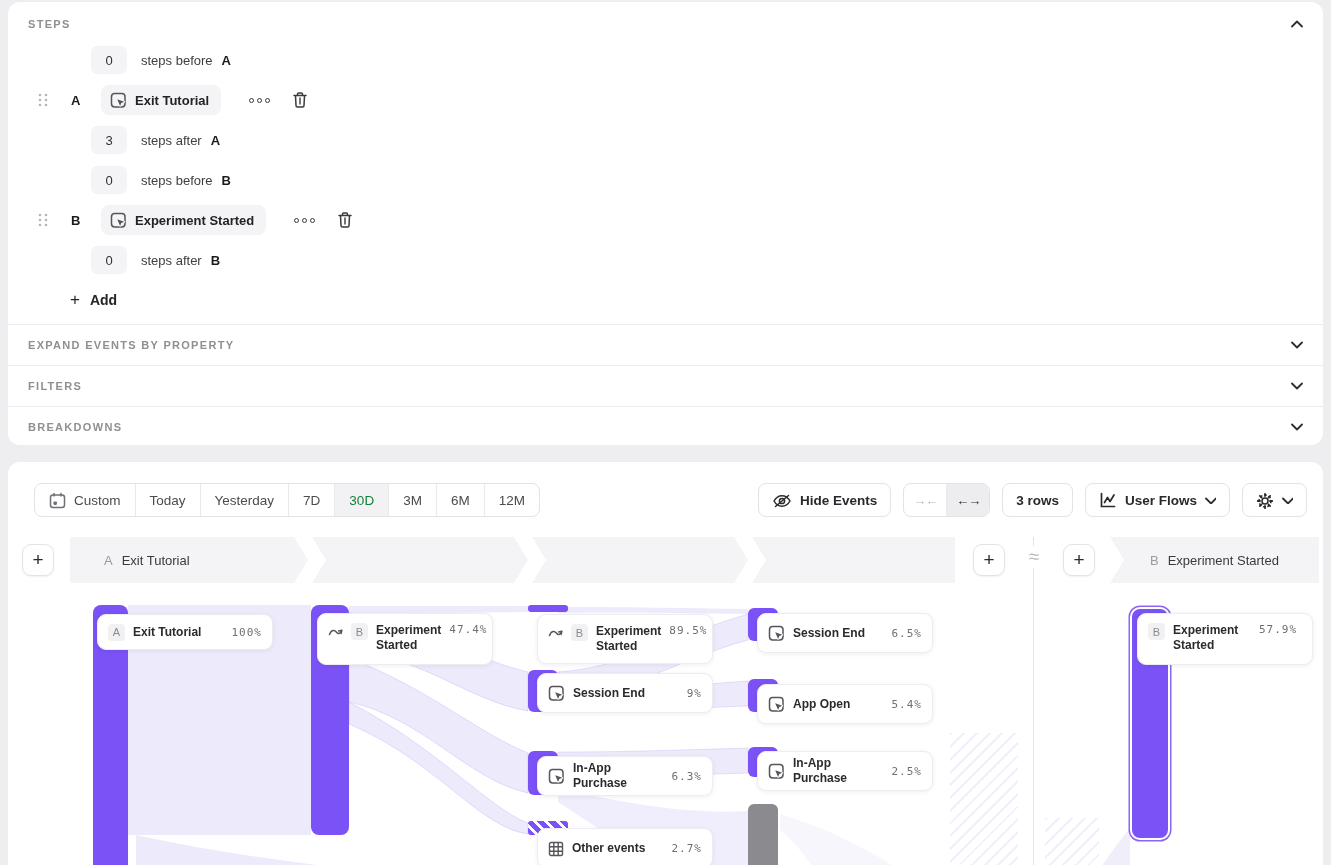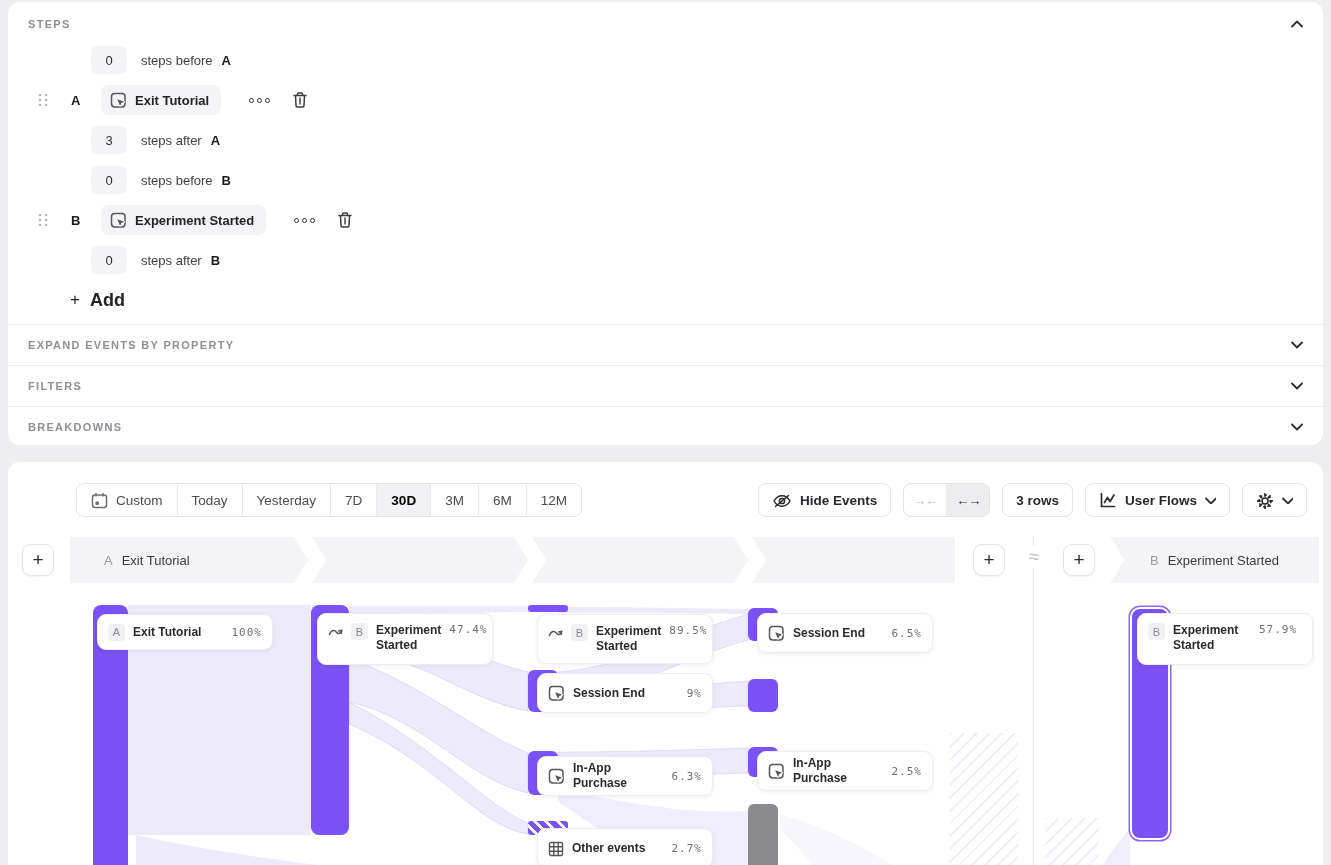--- a/index.html
+++ b/index.html
@@ -24,33 +24,33 @@
   .event-row { padding-left:30px; }
   .drag-handle { width:10px; display:flex; }
   .step-letter { margin-left:23px; width:14px; font-size:13px; font-weight:700; color:#1c1c1f; }
   .event-chip { margin-left:16px; height:30px; background:#f4f4f6; border-radius:8px; display:flex; align-items:center; padding:0 12px 0 9px; cursor:pointer; }
   .event-chip .chip-label { font-size:13px; font-weight:700; color:#232326; margin-left:8px; }
   .more-dots { margin-left:24px; display:flex; gap:3px; cursor:pointer; padding:4px; }
   .more-dots i { width:5px; height:5px; border:1.6px solid #3a3a3e; border-radius:50%; display:block; }
   .trash-btn { margin-left:17px; cursor:pointer; display:flex; }
   .add-row { height:40px; display:flex; align-items:center; padding-left:62px; cursor:pointer; }
   .add-plus { font-size:17px; font-weight:400; color:#232326; }
-  .add-label { margin-left:10px; font-size:18px; font-weight:700; color:#232326; }
+  .add-label { margin-left:10px; font-size:14px; font-weight:700; color:#232326; }
 
   .collapsed-row { position:absolute; left:0; right:0; height:41px; border-top:1px solid #ececee; display:flex; align-items:center; cursor:pointer; }
   .collapsed-row .section-label { margin-left:20px; }
   .collapsed-row .chev-btn { top:12px; }
   #row-expand { top:322px; } #row-filters { top:363px; } #row-breakdowns { top:404px; }
 
   
   .seg-group { display:flex; border:1px solid #e3e3e6; border-radius:8px; overflow:hidden; background:#fff; height:34px; }
   .seg { display:flex; align-items:center; justify-content:center; font-size:13.5px; color:#4b4b50; padding:0 14px; border-left:1px solid #e9e9ec; cursor:pointer; white-space:nowrap; }
   .seg:first-child { border-left:none; }
-  .seg.selected { background:#f2f2f4; font-weight:700; color:#000000; }
-  #date-group { position:absolute; left:26px; top:21px;margin-left:42px; }
+  .seg.selected { background:#f2f2f4; font-weight:400; color:#15803d; }
+  #date-group { position:absolute; left:26px; top:21px; }
   #right-tools { position:absolute; right:16px; top:21px; display:flex; gap:12px; align-items:center; }
   .tool-btn { height:34px; border:1px solid #e3e3e6; border-radius:8px; background:#fff; display:flex; align-items:center; padding:0 13px; gap:8px; font-size:13.5px; font-weight:700; color:#29292d; cursor:pointer; }
   .arrow-seg { font-size:13px; letter-spacing:-1px; padding:0 9px; }
   .arrow-dim { color:#b9b9bf; }
   .arrow-on { background:#ededef; color:#29292d; }
 
   
   .plus-btn { position:absolute; width:32px; height:32px; background:#fff; border:1px solid #e4e4e7; border-radius:9px; box-shadow:0 1px 2px rgba(0,0,0,.06); display:flex; align-items:center; justify-content:center; font-size:19px; font-weight:300; color:#2b2b2e; cursor:pointer; }
   .band-wrap { position:absolute; left:62px; top:75px; height:46px; display:flex; gap:4px; }
   .band-seg { background:#f4f4f6; height:46px; display:flex; align-items:center; }
@@ -437,20 +437,29 @@
   <div class="node-card one-line" style="left:749px;top:151px;width:176px;height:40px">
     <span class="node-icon">
         <svg width="17" height="17">
           <use href="#i-event"></use>
         </svg>
       </span>
     <span class="node-title">Session End</span>
     <span class="node-pct">6.5%</span>
   </div>
 
+  <div class="node-card one-line" style="left:749px;top:222px;width:176px;height:40px">
+    <span class="node-icon">
+        <svg width="17" height="17">
+          <use href="#i-event"></use>
+        </svg>
+      </span>
+    <span class="node-title">App Open</span>
+    <span class="node-pct">5.4%</span>
+  </div>
 
   <div class="node-card one-line" style="left:749px;top:289px;width:176px;height:40px">
     <span class="node-icon">
         <svg width="17" height="17">
           <use href="#i-event"></use>
         </svg>
       </span>
     <span class="node-title">In-App Purchase</span>
     <span class="node-pct">2.5%</span>
   </div>

